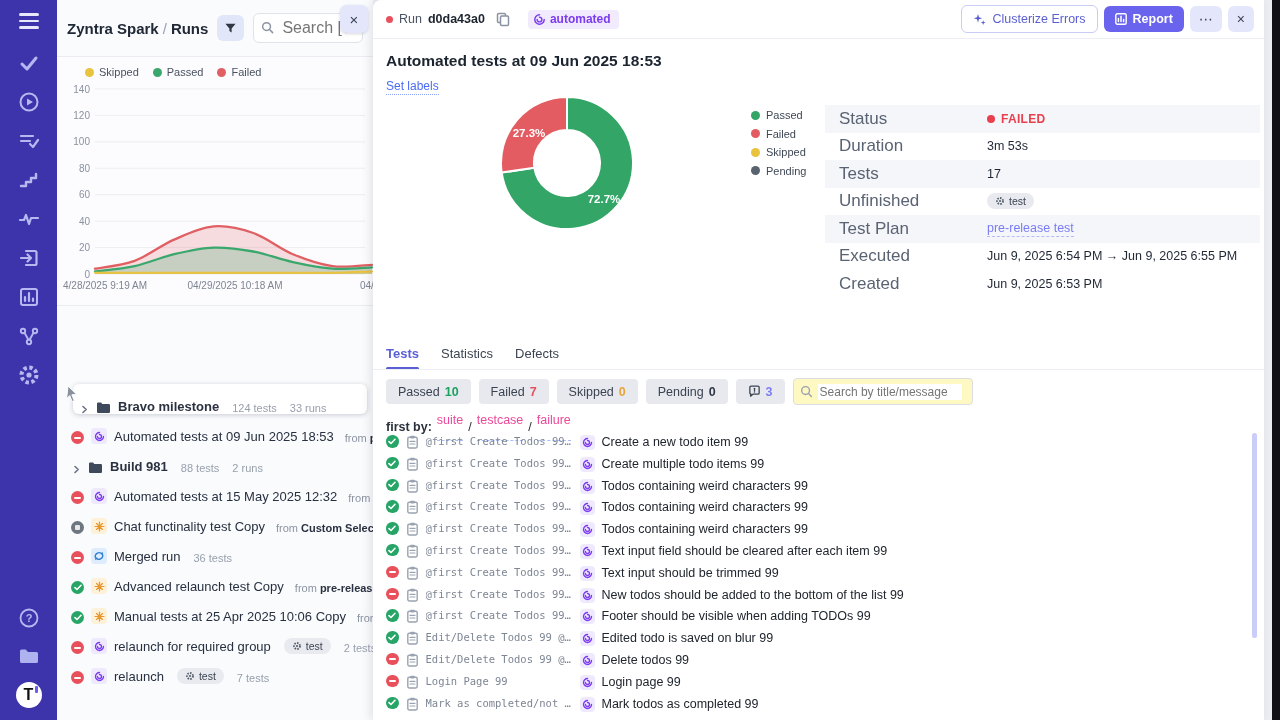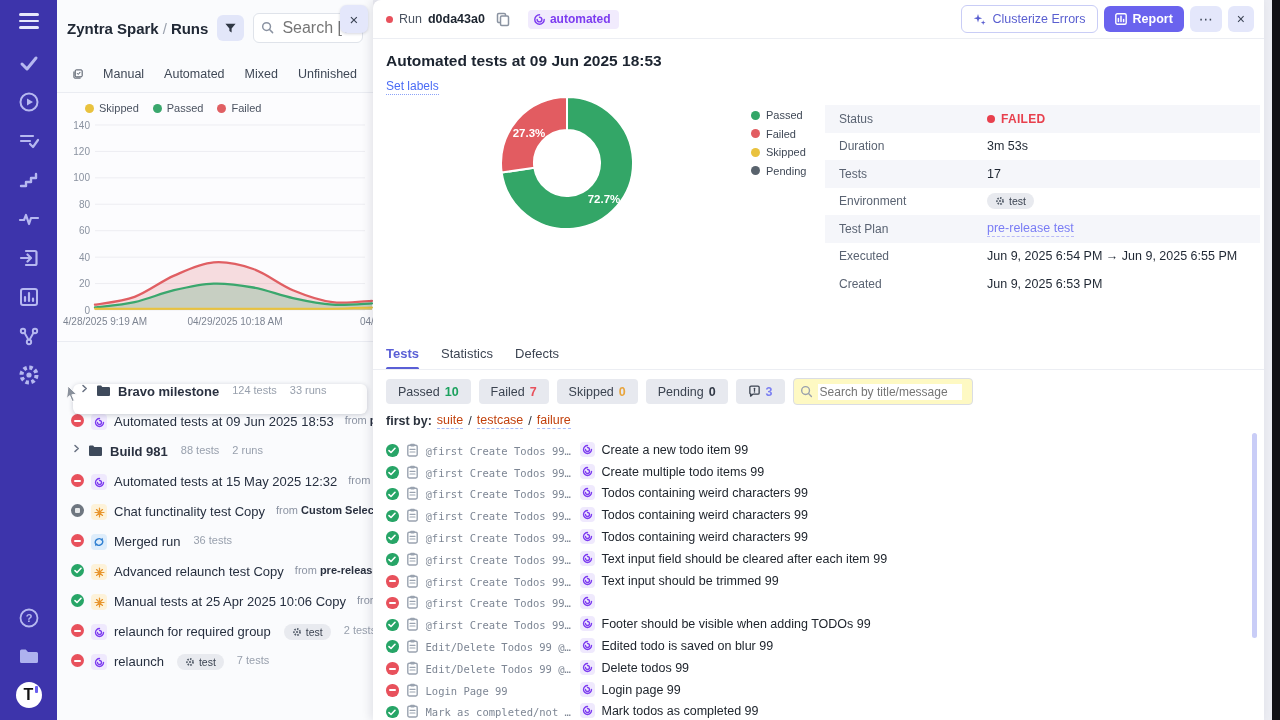--- a/index.html
+++ b/index.html
@@ -27,21 +27,21 @@
   .lp-search input{border:0;outline:0;width:100%;font-size:16px;color:#333;background:transparent;font-family:"Liberation Sans",sans-serif;}
   .lp-search .mag{position:absolute;left:7px;top:7px;}
   .lp-close{position:absolute;top:5px;right:5px;width:28px;height:28px;border-radius:7px;background:#e4e7fb;box-shadow:0 1px 3px rgba(30,35,70,.18);display:flex;align-items:center;justify-content:center;font-size:15px;color:#3a4354;cursor:pointer;z-index:3;}
   .lp-tabs{height:36px;display:flex;align-items:center;gap:20px;padding:0 16px;font-size:12.5px;color:#3f4856;}
   .lp-tab{cursor:pointer;white-space:nowrap;}
   .chartbox{position:relative;height:248px;background:#fcfcfe;border-top:1px solid #eaecf2;border-bottom:1px solid #eaecf2;}
   .c-legend{position:absolute;top:9px;left:28px;display:flex;gap:14px;font-size:11px;color:#4a5260;z-index:2;}
   .c-legend .li{display:flex;align-items:center;gap:5px;}
   .dot{width:9px;height:9px;border-radius:50%;flex:none;}
   .runlist{position:absolute;top:384px;left:0;right:0;bottom:0;}
-  .run-row{height:30px;display:flex;align-items:flex-start;gap:7px;padding:0 8px 0 14px;font-size:13px;color:#273040;white-space:nowrap;cursor:pointer;}
+  .run-row{height:30px;display:flex;align-items:flex-end;gap:7px;padding:0 8px 0 14px;font-size:13px;color:#273040;white-space:nowrap;cursor:pointer;}
   .run-row.hl{background:#fff;border-radius:6px;box-shadow:0 1px 5px rgba(25,30,60,.22);margin:0 6px 0 16px;padding-left:6px;position:relative;}
   .rname{font-weight:600;color:#2a3140;}
   .rname.f{font-weight:600;}
   .rmeta{font-size:11px;color:#98a0ad;margin-left:6px;}
   .rfrom{font-size:11px;color:#8b93a2;margin-left:4px;}
   .rfrom b{color:#2a3140;font-size:11px;}
   .chev{width:10px;display:flex;justify-content:center;flex:none;}
   .sic{width:13px;height:13px;border-radius:50%;display:inline-flex;align-items:center;justify-content:center;flex:none;}
   .sic.passed{background:#27a567;}
   .sic.failed{background:#e8515c;}
@@ -73,42 +73,42 @@
   .run-title{position:absolute;left:13px;top:13px;font-size:15.5px;font-weight:bold;color:#1c2430;}
   .set-labels{position:absolute;left:13px;top:40px;font-size:12px;color:#4a6bf5;border-bottom:1px dotted #8ba3f8;cursor:pointer;padding-bottom:1px;}
   .donut{position:absolute;left:108px;top:52px;}
   .donut text{font-family:"Liberation Sans",sans-serif;font-weight:bold;fill:#fff;font-size:11.5px;}
   .d-legend{position:absolute;left:378px;top:70px;display:flex;flex-direction:column;gap:6.5px;}
   .d-legend .li{display:flex;align-items:center;gap:6px;font-size:11px;color:#3f4856;}
   .d-legend .dot{width:9px;height:9px;}
   .details{position:absolute;left:452px;top:66px;width:435px;}
   .drow{height:27.5px;display:flex;align-items:center;}
   .drow.stripe{background:#f5f6fa;}
-  .dlabel{width:148px;padding-left:14px;font-size:12px;color:#5a6372;flex:none;}
+  .dlabel{width:148px;padding-left:14px;font-size:17px;color:#5a6372;flex:none;}
   .dval{font-size:12.5px;color:#1f2733;display:flex;align-items:center;gap:6px;min-width:0;}
   .dval .st{color:#e8404d;font-weight:bold;font-size:12px;letter-spacing:.3px;}
   .dval .dot8{width:8px;height:8px;border-radius:50%;background:#e8404d;}
   .dval .lnk{color:#7a7df5;border-bottom:1px dashed #b9bbf8;cursor:pointer;padding-bottom:1px;}
   .redact{width:287px;height:12px;border-radius:3px;filter:blur(2.5px);background:linear-gradient(90deg,#b9bef3 0 8%,#dfe2fa 8% 12%,#9aa1ee 12% 22%,#e3e5fb 22% 26%,#b3b9f2 26% 40%,#dadcf9 40% 44%,#8f97ec 44% 58%,#e0e2fa 58% 62%,#adb3f1 62% 78%,#d7daf8 78% 82%,#99a0ee 82% 95%,#c9cdf6 95% 100%);}
   .t-tabs{position:absolute;left:13px;top:307px;display:flex;gap:22px;font-size:13px;color:#3c4452;}
   .t-tab{cursor:pointer;padding-bottom:9px;position:relative;}
   .t-tab.active{color:#5a5fd6;font-weight:600;}
   .t-tab.active::after{content:"";position:absolute;left:0;right:0;bottom:0;height:3px;border-radius:2px;background:#5a5fd6;}
   .t-divider{position:absolute;left:0;right:0;top:330px;border-bottom:1px solid #eceef3;}
   .filters{position:absolute;left:13px;top:339px;display:flex;gap:8px;align-items:center;}
   .pill{height:25px;display:inline-flex;align-items:center;background:#e7e9ef;border-radius:4px;padding:0 12px;font-size:12.5px;color:#3b4350;cursor:pointer;gap:5px;white-space:nowrap;}
   .pill b{font-weight:600;}
   .f-search{width:150px;height:25px;border:1px solid #dadde4;border-radius:4px;background:#fef9c3;display:flex;align-items:center;padding:0 4px 0 24px;position:relative;overflow:hidden;}
   .f-search input{border:0;outline:0;width:140px;font-size:12px;color:#333;font-family:"Liberation Sans",sans-serif;}
   .f-search .mag{position:absolute;left:6px;top:6px;}
   .sortbar{position:absolute;left:13px;top:374px;font-size:12.5px;color:#2b323d;display:flex;gap:5px;align-items:center;}
   .sortbar .pref{font-weight:600;}
-  .slink{color:#c2410c;border-bottom:1px dashed #a9bcf9;cursor:pointer;padding-bottom:1px;}
+  .slink{color:#ec4899;border-bottom:1px dashed #a9bcf9;cursor:pointer;padding-bottom:13px;}
   .tests{position:absolute;left:13px;top:396px;right:18px;bottom:0;overflow:hidden;}
-  .trow{height:21.8px;display:flex;align-items:flex-end;gap:7px;white-space:nowrap;}
+  .trow{height:21.8px;display:flex;align-items:flex-start;gap:7px;white-space:nowrap;}
   .trow .sic{width:12.5px;height:12.5px;}
   .tsuite{font-family:"DejaVu Sans Mono",monospace;font-size:10.5px;color:#7d8694;width:147px;overflow:hidden;flex:none;}
   .ttitle{font-size:12.5px;color:#20262e;}
   .kic.small{width:15px;height:15px;}
   .vscroll{position:absolute;right:7px;top:394px;width:5px;height:205px;border-radius:3px;background:#c9cdf7;}
   .black-edge{position:absolute;right:0;top:0;width:8px;height:720px;background:#121216;z-index:9;}
 </style>
 </head>
 <body>
 
@@ -206,32 +206,20 @@
       </div>
       <div class="lp-search">
         <svg class="mag" width="13" height="13" viewBox="0 0 14 14">
             <circle cx="6" cy="6" r="4.2" fill="none" stroke="#8b93a2" stroke-width="1.6"></circle>
             <path d="M9.2 9.2 12.5 12.5" stroke="#8b93a2" stroke-width="1.6" stroke-linecap="round"></path>
           </svg>
         <input placeholder="Search [Cr" style="">
       </div>
       <div class="lp-close">×</div>
     </div>
-    <div class="lp-tabs">
-      <svg width="16" height="16" viewBox="0 0 16 16">
-          <rect x="3.5" y="1.5" width="11" height="11" rx="1.5" fill="none" stroke="#3f4856" stroke-width="1.5"></rect>
-          <path d="M1.5 4v9.2A1.3 1.3 0 0 0 2.8 14.5H12" fill="none" stroke="#3f4856" stroke-width="1.5"></path>
-          <polyline points="6.5,6.8 8.3,8.6 11.6,4.8" fill="none" stroke="#3f4856" stroke-width="1.5"></polyline>
-        </svg>
-
-    <span class="lp-tab">Manual</span>
-        <span class="lp-tab">Automated</span>
-        <span class="lp-tab">Mixed</span>
-        <span class="lp-tab">Unfinished</span>
-      </div>
     <div class="chartbox">
       <div class="c-legend">
           <span class="li">
             <span class="dot" style="background: rgb(233, 194, 62);"></span>
             <span>Skipped</span>
           </span>
           <span class="li">
             <span class="dot" style="background: rgb(58, 167, 109);"></span>
             <span>Passed</span>
           </span>
@@ -508,21 +496,21 @@
               <span>3m 53s</span>
             </span>
           </div>
           <div class="drow stripe">
             <span class="dlabel">Tests</span>
             <span class="dval">
               <span>17</span>
             </span>
           </div>
           <div class="drow">
-            <span class="dlabel">Environment</span>
+            <span class="dlabel">Unfinished</span>
             <span class="dval">
               <span class="envpill" style="margin-left: 0px;">
                 <svg width="10" height="10" viewBox="0 0 12 12">
                   <circle cx="6" cy="6" r="3.6" fill="none" stroke="#57606d" stroke-width="2.2" stroke-dasharray="1.9 1.4"></circle>
                   <circle cx="6" cy="6" r="1.3" fill="#57606d"></circle>
                 </svg>
                 <span>test</span>
               </span>
             </span>
           </div>
@@ -760,20 +748,21 @@
                 <path d="M4 6.4h5M4 9h5" stroke="#9aa3b0" stroke-width="1.1" stroke-linecap="round"></path>
               </svg>
             </span>
             <span class="tsuite">@first Create Todos 99…</span>
             <span class="kic automated small">
               <svg width="11" height="11" viewBox="0 0 16 16">
                 <path d="M8 2.2a5.8 5.8 0 1 0 5.8 5.8" fill="none" stroke="#7c3bf0" stroke-width="2" stroke-linecap="round"></path>
                 <path d="M8 5.1a2.9 2.9 0 1 1-2.9 2.9" fill="none" stroke="#7c3bf0" stroke-width="2" stroke-linecap="round"></path>
               </svg>
             </span>
+            <span class="ttitle">New todos should be added to the bottom of the list 99</span>
           </div>
           <div class="trow">
             <span class="sic passed">
               <svg width="8" height="7" viewBox="0 0 8 7">
                 <polyline points="1,3.6 3,5.5 7,1.3" fill="none" stroke="#fff" stroke-width="1.6" stroke-linecap="round" stroke-linejoin="round"></polyline>
               </svg>
             </span>
             <span style="display: flex;">
               <svg width="13" height="14" viewBox="0 0 13 14">
                 <rect x="1.8" y="2.2" width="9.4" height="10.8" rx="1.4" fill="none" stroke="#9aa3b0" stroke-width="1.4"></rect>

